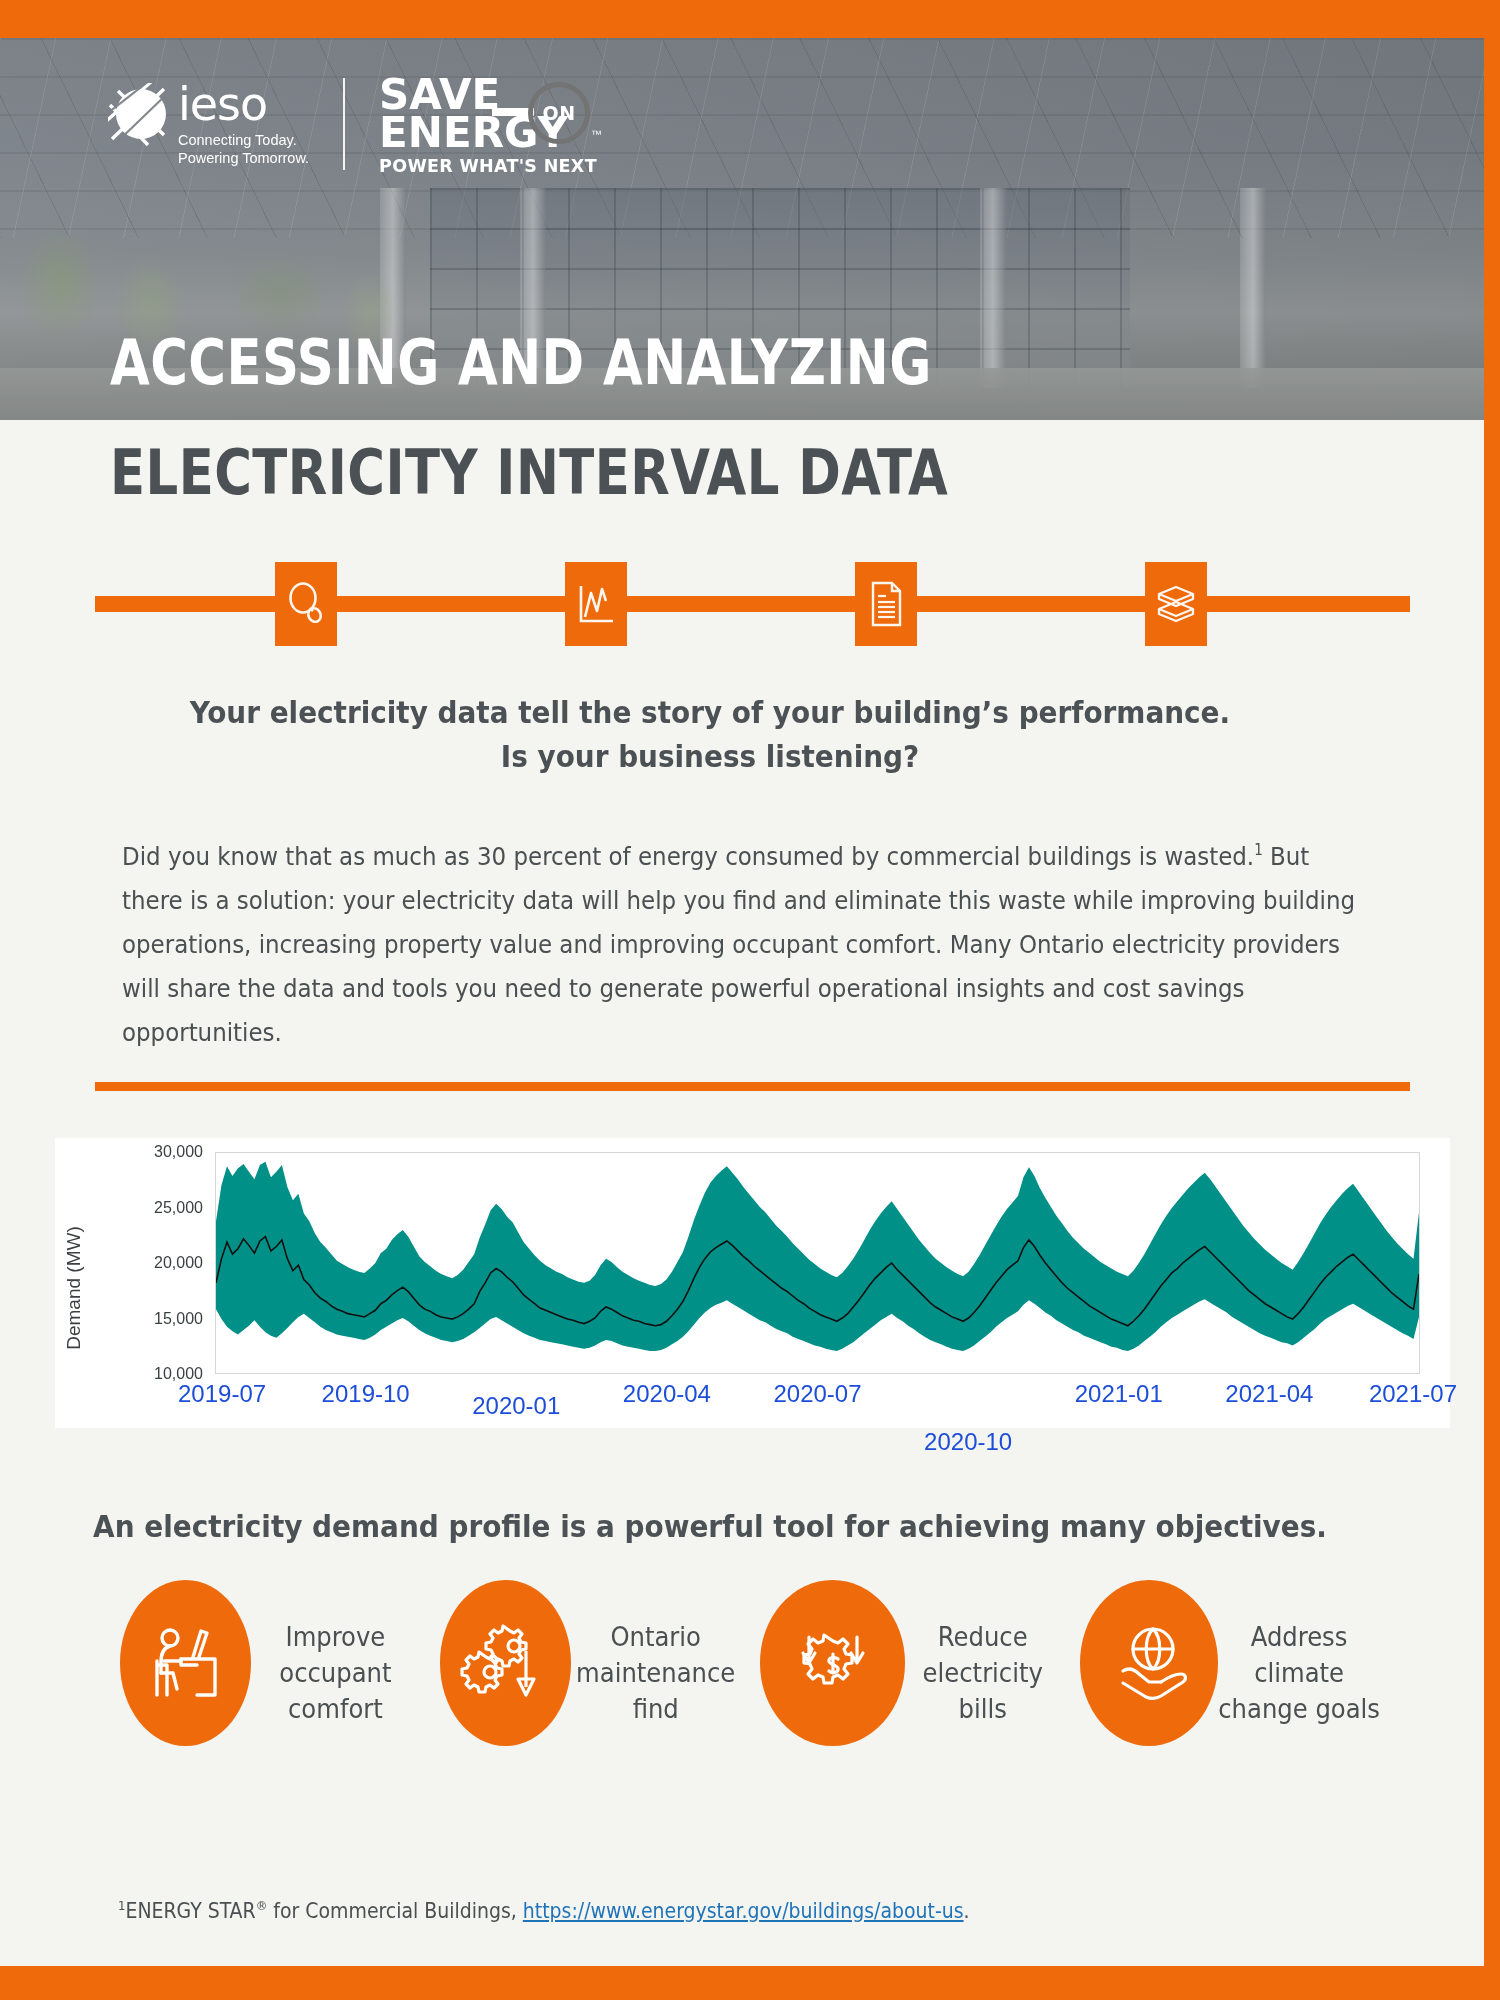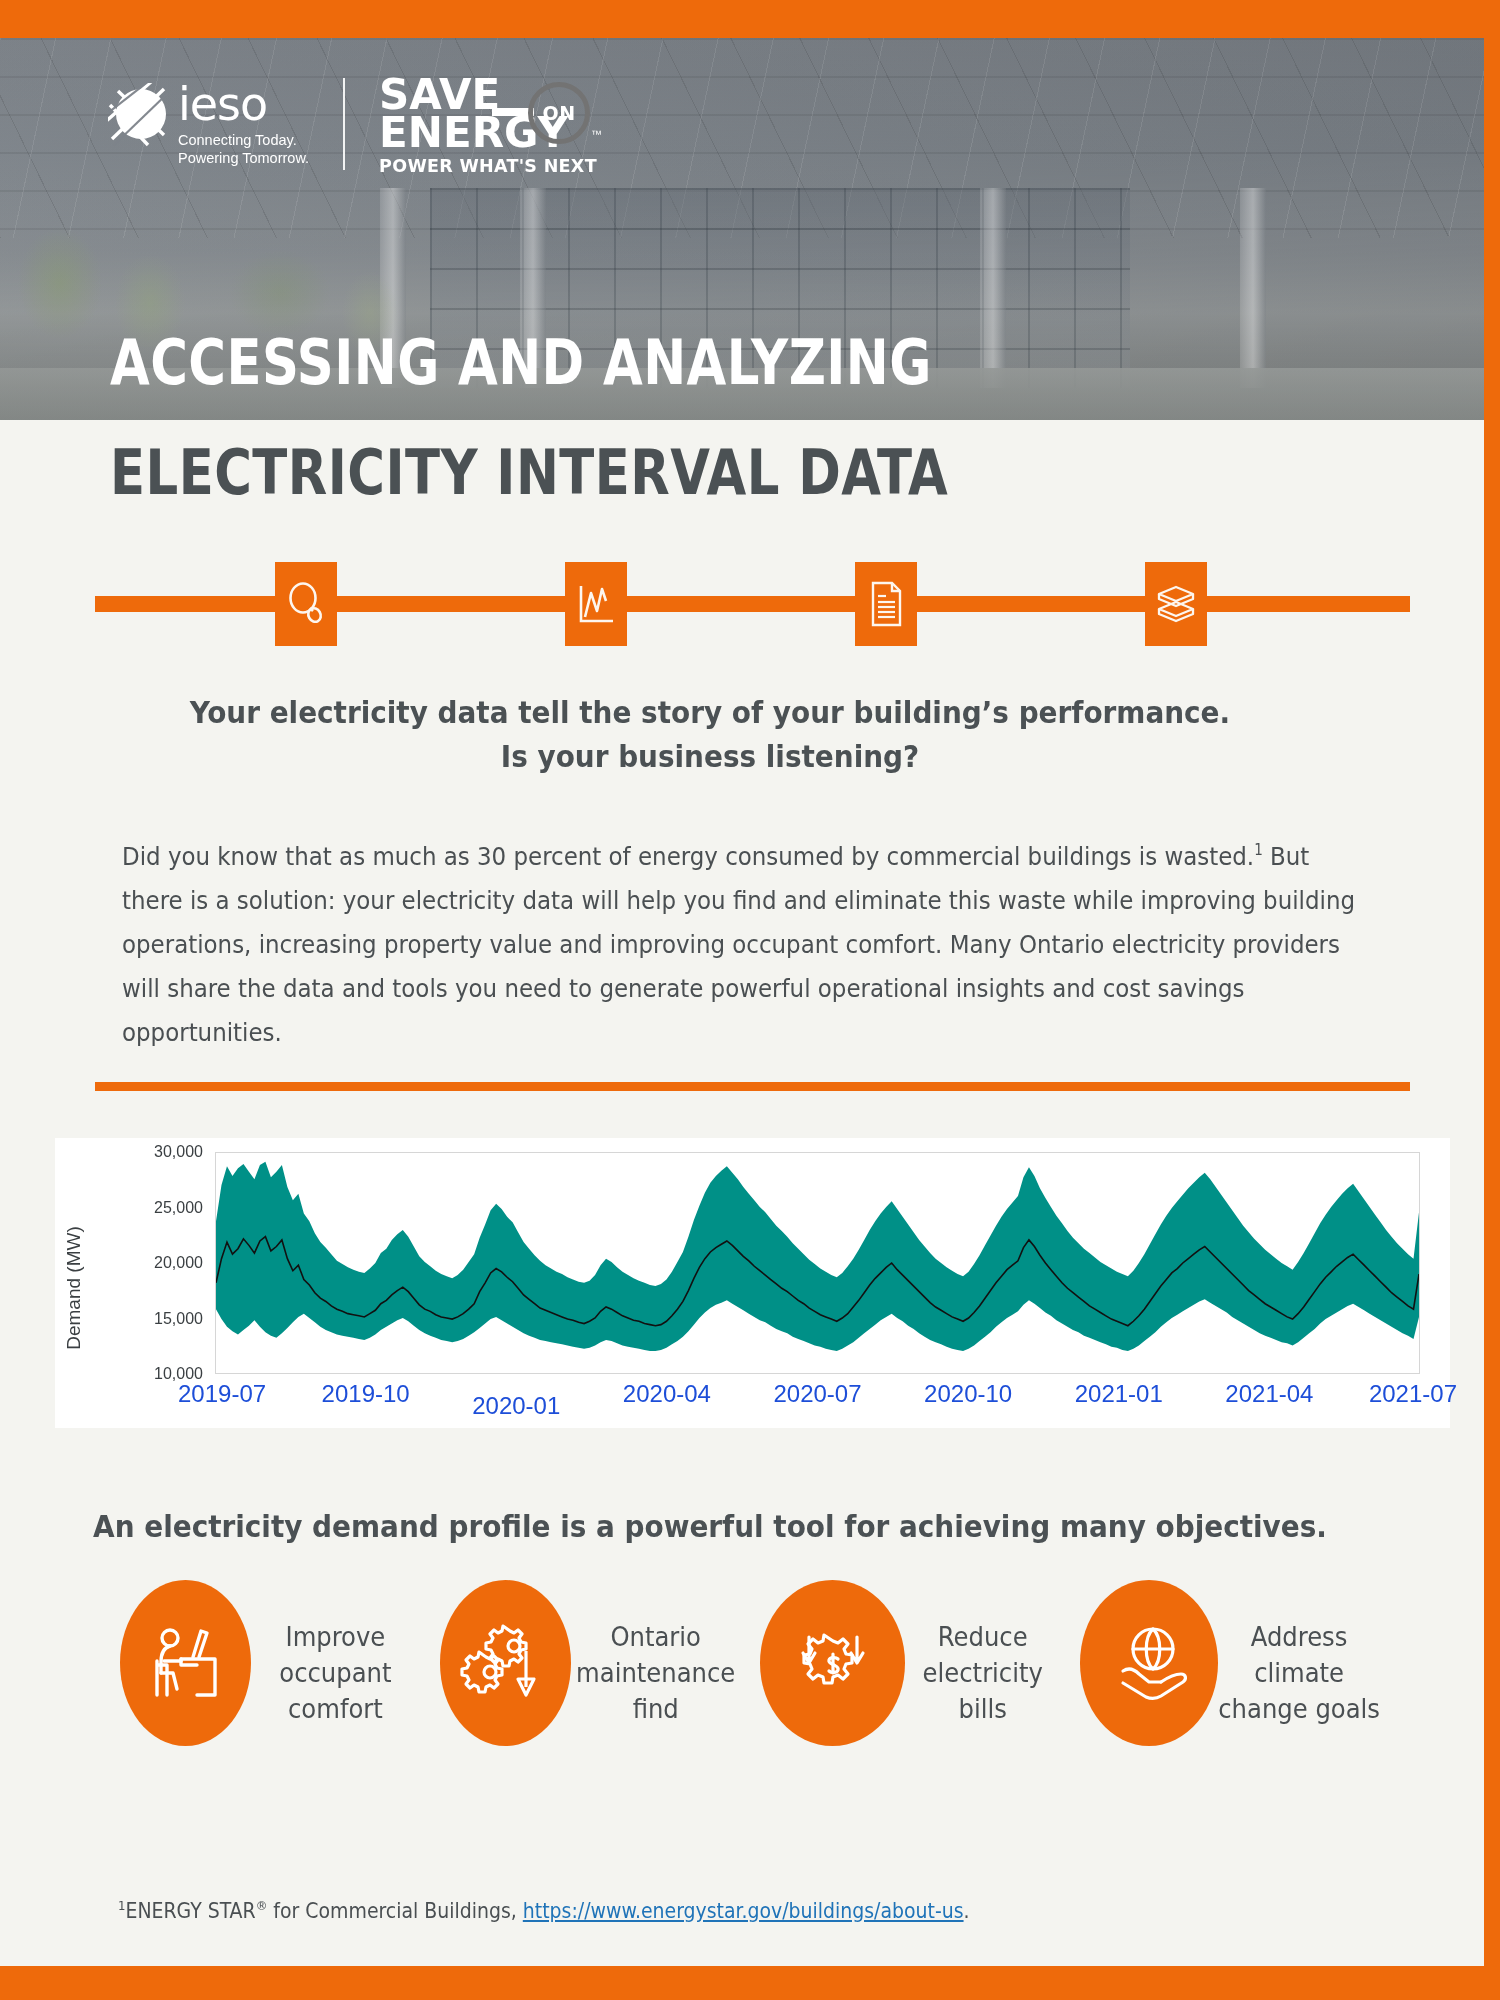--- a/index.html
+++ b/index.html
@@ -370,21 +370,21 @@
       <path id="band-path" fill="#009087" stroke="none" d="M0.0,68.8 L5.5,32.2 L11.0,13.3 L16.5,23.3 L22.0,15.5 L27.5,11.1 L33.0,18.9 L38.5,26.6 L44.0,12.2 L49.5,8.9 L55.0,24.4 L60.5,18.9 L66.0,12.2 L71.5,34.4 L77.0,47.7 L82.5,41.1 L88.0,61.1 L93.5,68.8 L99.0,81.0 L104.5,89.9 L110.0,95.5 L115.5,102.1 L121.1,108.8 L126.6,112.1 L132.1,115.4 L137.6,117.7 L143.1,119.9 L148.6,121.0 L154.1,116.6 L159.6,111.0 L165.1,101.0 L170.6,96.6 L176.1,87.7 L181.6,82.1 L187.1,77.7 L192.6,84.4 L198.1,94.4 L203.6,104.3 L209.1,109.9 L214.6,114.3 L220.1,118.8 L225.6,122.1 L231.1,124.3 L236.6,126.5 L242.1,123.2 L247.6,117.7 L253.1,109.9 L258.6,102.1 L264.1,85.5 L269.6,72.1 L275.1,57.7 L280.6,51.1 L286.1,56.6 L291.6,64.4 L297.1,69.9 L302.6,79.9 L308.1,89.9 L313.6,96.6 L319.1,103.2 L324.6,108.8 L330.1,113.2 L335.6,116.6 L341.1,119.9 L346.6,122.1 L352.1,125.4 L357.6,127.7 L363.2,129.9 L368.7,131.0 L374.2,128.8 L379.7,123.2 L385.2,113.2 L390.7,106.6 L396.2,109.9 L401.7,115.4 L407.2,119.9 L412.7,123.2 L418.2,126.5 L423.7,128.8 L429.2,131.0 L434.7,133.2 L440.2,134.3 L445.7,132.1 L451.2,127.7 L456.7,119.9 L462.2,109.9 L467.7,99.9 L473.2,84.4 L478.7,67.7 L484.2,53.3 L489.7,40.0 L495.2,30.0 L500.7,23.3 L506.2,17.8 L511.7,13.3 L517.2,20.0 L522.7,26.6 L528.2,34.4 L533.7,41.1 L539.2,47.7 L544.7,54.4 L550.2,59.9 L555.7,66.6 L561.2,73.3 L566.7,78.8 L572.2,84.4 L577.7,91.0 L583.2,96.6 L588.7,102.1 L594.2,107.7 L599.7,112.1 L605.3,116.6 L610.8,119.9 L616.3,123.2 L621.8,125.4 L627.3,121.0 L632.8,114.3 L638.3,106.6 L643.8,97.7 L649.3,87.7 L654.8,77.7 L660.3,68.8 L665.8,61.1 L671.3,54.4 L676.8,48.8 L682.3,56.6 L687.8,64.4 L693.3,72.1 L698.8,79.9 L704.3,87.7 L709.8,94.4 L715.3,101.0 L720.8,106.6 L726.3,111.0 L731.8,115.4 L737.3,118.8 L742.8,122.1 L748.3,124.3 L753.8,119.9 L759.3,112.1 L764.8,103.2 L770.3,93.2 L775.8,83.3 L781.3,73.3 L786.8,64.4 L792.3,56.6 L797.8,49.9 L803.3,43.3 L808.8,24.4 L814.3,14.4 L819.8,23.3 L825.3,35.5 L830.8,45.5 L836.3,54.4 L841.8,63.3 L847.4,71.0 L852.9,78.8 L858.4,85.5 L863.9,91.0 L869.4,96.6 L874.9,101.0 L880.4,105.4 L885.9,109.9 L891.4,113.2 L896.9,116.6 L902.4,119.9 L907.9,122.1 L913.4,124.3 L918.9,118.8 L924.4,111.0 L929.9,102.1 L935.4,92.1 L940.9,82.1 L946.4,72.1 L951.9,63.3 L957.4,55.5 L962.9,48.8 L968.4,42.2 L973.9,35.5 L979.4,30.0 L984.9,24.4 L990.4,20.0 L995.9,26.6 L1001.4,34.4 L1006.9,42.2 L1012.4,49.9 L1017.9,57.7 L1023.4,65.5 L1028.9,73.3 L1034.4,79.9 L1039.9,86.6 L1045.4,92.1 L1050.9,97.7 L1056.4,102.1 L1061.9,106.6 L1067.4,111.0 L1072.9,114.3 L1078.4,117.7 L1083.9,109.9 L1089.5,101.0 L1095.0,91.0 L1100.5,81.0 L1106.0,71.0 L1111.5,62.2 L1117.0,54.4 L1122.5,47.7 L1128.0,41.1 L1133.5,35.5 L1139.0,31.1 L1144.5,38.9 L1150.0,46.6 L1155.5,54.4 L1161.0,62.2 L1166.5,69.9 L1172.0,77.7 L1177.5,84.4 L1183.0,91.0 L1188.5,96.6 L1194.0,102.1 L1199.5,106.6 L1205.0,59.9 L1205.0,165.4 L1199.5,187.6 L1194.0,184.3 L1188.5,182.0 L1183.0,178.7 L1177.5,175.4 L1172.0,172.1 L1166.5,168.7 L1161.0,165.4 L1155.5,162.1 L1150.0,158.7 L1144.5,155.4 L1139.0,152.1 L1133.5,154.3 L1128.0,157.6 L1122.5,160.9 L1117.0,164.3 L1111.5,167.6 L1106.0,172.1 L1100.5,177.6 L1095.0,182.0 L1089.5,186.5 L1083.9,190.9 L1078.4,194.3 L1072.9,192.0 L1067.4,190.9 L1061.9,188.7 L1056.4,186.5 L1050.9,184.3 L1045.4,182.0 L1039.9,178.7 L1034.4,175.4 L1028.9,172.1 L1023.4,168.7 L1017.9,165.4 L1012.4,160.9 L1006.9,157.6 L1001.4,154.3 L995.9,151.0 L990.4,147.6 L984.9,149.8 L979.4,153.2 L973.9,156.5 L968.4,159.8 L962.9,163.2 L957.4,166.5 L951.9,170.9 L946.4,175.4 L940.9,180.9 L935.4,185.4 L929.9,189.8 L924.4,194.3 L918.9,197.6 L913.4,199.8 L907.9,198.7 L902.4,196.5 L896.9,195.4 L891.4,193.1 L885.9,190.9 L880.4,188.7 L874.9,186.5 L869.4,184.3 L863.9,180.9 L858.4,178.7 L852.9,175.4 L847.4,172.1 L841.8,168.7 L836.3,164.3 L830.8,160.9 L825.3,156.5 L819.8,152.1 L814.3,148.7 L808.8,153.2 L803.3,159.8 L797.8,163.2 L792.3,166.5 L786.8,170.9 L781.3,175.4 L775.8,180.9 L770.3,185.4 L764.8,189.8 L759.3,194.3 L753.8,197.6 L748.3,199.8 L742.8,198.7 L737.3,197.6 L731.8,195.4 L726.3,193.1 L720.8,190.9 L715.3,188.7 L709.8,185.4 L704.3,182.0 L698.8,177.6 L693.3,174.3 L687.8,169.8 L682.3,166.5 L676.8,162.1 L671.3,165.4 L665.8,168.7 L660.3,173.2 L654.8,177.6 L649.3,182.0 L643.8,186.5 L638.3,190.9 L632.8,194.3 L627.3,197.6 L621.8,199.8 L616.3,198.7 L610.8,197.6 L605.3,195.4 L599.7,194.3 L594.2,192.0 L588.7,189.8 L583.2,187.6 L577.7,185.4 L572.2,182.0 L566.7,179.8 L561.2,177.6 L555.7,174.3 L550.2,170.9 L544.7,168.7 L539.2,165.4 L533.7,162.1 L528.2,158.7 L522.7,155.4 L517.2,152.1 L511.7,148.7 L506.2,151.0 L500.7,153.2 L495.2,156.5 L489.7,160.9 L484.2,166.5 L478.7,173.2 L473.2,179.8 L467.7,185.4 L462.2,189.8 L456.7,193.1 L451.2,196.5 L445.7,198.7 L440.2,199.8 L434.7,199.8 L429.2,198.7 L423.7,197.6 L418.2,196.5 L412.7,195.4 L407.2,194.3 L401.7,192.0 L396.2,189.8 L390.7,188.7 L385.2,190.9 L379.7,194.3 L374.2,196.5 L368.7,197.6 L363.2,196.5 L357.6,195.4 L352.1,194.3 L346.6,193.1 L341.1,192.0 L335.6,190.9 L330.1,189.8 L324.6,188.7 L319.1,186.5 L313.6,184.3 L308.1,182.0 L302.6,178.7 L297.1,175.4 L291.6,172.1 L286.1,168.7 L280.6,165.4 L275.1,167.6 L269.6,172.1 L264.1,176.5 L258.6,180.9 L253.1,184.3 L247.6,187.6 L242.1,189.8 L236.6,190.9 L231.1,189.8 L225.6,188.7 L220.1,186.5 L214.6,184.3 L209.1,182.0 L203.6,178.7 L198.1,174.3 L192.6,169.8 L187.1,166.5 L181.6,168.7 L176.1,172.1 L170.6,175.4 L165.1,178.7 L159.6,183.2 L154.1,186.5 L148.6,188.7 L143.1,187.6 L137.6,186.5 L132.1,185.4 L126.6,184.3 L121.1,183.2 L115.5,180.9 L110.0,178.7 L104.5,175.4 L99.0,170.9 L93.5,166.5 L88.0,162.1 L82.5,165.4 L77.0,170.9 L71.5,176.5 L66.0,182.0 L60.5,186.5 L55.0,184.3 L49.5,180.9 L44.0,175.4 L38.5,168.7 L33.0,174.3 L27.5,178.7 L22.0,183.2 L16.5,179.8 L11.0,175.4 L5.5,167.6 L0.0,157.6 Z"></path>
       <polyline id="avg-path" fill="none" stroke="#111111" stroke-width="1.6" points="0.0,131.0 5.5,106.6 11.0,89.9 16.5,102.1 22.0,96.6 27.5,86.6 33.0,93.2 38.5,101.0 44.0,88.8 49.5,84.4 55.0,98.8 60.5,94.4 66.0,87.7 71.5,106.6 77.0,118.8 82.5,113.2 88.0,127.7 93.5,133.2 99.0,141.0 104.5,146.5 110.0,149.8 115.5,154.3 121.1,157.6 126.6,159.8 132.1,162.1 137.6,163.2 143.1,164.3 148.6,165.4 154.1,162.1 159.6,158.7 165.1,152.1 170.6,148.7 176.1,143.2 181.6,138.8 187.1,135.4 192.6,139.9 198.1,146.5 203.6,153.2 209.1,157.6 214.6,159.8 220.1,163.2 225.6,165.4 231.1,166.5 236.6,167.6 242.1,165.4 247.6,162.1 253.1,157.6 258.6,152.1 264.1,139.9 269.6,131.0 275.1,121.0 280.6,116.6 286.1,119.9 291.6,125.4 297.1,129.9 302.6,136.5 308.1,143.2 313.6,147.6 319.1,152.1 324.6,156.5 330.1,158.7 335.6,160.9 341.1,163.2 346.6,165.4 352.1,167.6 357.6,168.7 363.2,170.9 368.7,172.1 374.2,169.8 379.7,166.5 385.2,159.8 390.7,155.4 396.2,157.6 401.7,160.9 407.2,164.3 412.7,166.5 418.2,168.7 423.7,169.8 429.2,172.1 434.7,173.2 440.2,174.3 445.7,173.2 451.2,169.8 456.7,164.3 462.2,157.6 467.7,149.8 473.2,138.8 478.7,126.5 484.2,115.4 489.7,106.6 495.2,99.9 500.7,95.5 506.2,92.1 511.7,88.8 517.2,93.2 522.7,98.8 528.2,104.3 533.7,108.8 539.2,114.3 544.7,118.8 550.2,123.2 555.7,127.7 561.2,132.1 566.7,136.5 572.2,139.9 577.7,144.3 583.2,148.7 588.7,152.1 594.2,156.5 599.7,159.8 605.3,163.2 610.8,165.4 616.3,167.6 621.8,169.8 627.3,166.5 632.8,162.1 638.3,155.4 643.8,148.7 649.3,141.0 654.8,133.2 660.3,126.5 665.8,121.0 671.3,115.4 676.8,111.0 682.3,117.7 687.8,123.2 693.3,128.8 698.8,134.3 704.3,139.9 709.8,145.4 715.3,151.0 720.8,155.4 726.3,158.7 731.8,162.1 737.3,165.4 742.8,167.6 748.3,169.8 753.8,166.5 759.3,160.9 764.8,154.3 770.3,146.5 775.8,138.8 781.3,131.0 786.8,124.3 792.3,117.7 797.8,113.2 803.3,108.8 808.8,95.5 814.3,87.7 819.8,94.4 825.3,103.2 830.8,111.0 836.3,117.7 841.8,124.3 847.4,131.0 852.9,136.5 858.4,141.0 863.9,145.4 869.4,149.8 874.9,154.3 880.4,157.6 885.9,160.9 891.4,164.3 896.9,167.6 902.4,169.8 907.9,172.1 913.4,174.3 918.9,169.8 924.4,164.3 929.9,157.6 935.4,149.8 940.9,142.1 946.4,134.3 951.9,127.7 957.4,121.0 962.9,116.6 968.4,111.0 973.9,106.6 979.4,102.1 984.9,97.7 990.4,94.4 995.9,99.9 1001.4,105.4 1006.9,111.0 1012.4,116.6 1017.9,122.1 1023.4,127.7 1028.9,133.2 1034.4,138.8 1039.9,143.2 1045.4,147.6 1050.9,152.1 1056.4,155.4 1061.9,158.7 1067.4,162.1 1072.9,165.4 1078.4,167.6 1083.9,162.1 1089.5,155.4 1095.0,147.6 1100.5,139.9 1106.0,132.1 1111.5,125.4 1117.0,119.9 1122.5,114.3 1128.0,109.9 1133.5,105.4 1139.0,102.1 1144.5,107.7 1150.0,113.2 1155.5,118.8 1161.0,124.3 1166.5,129.9 1172.0,135.4 1177.5,141.0 1183.0,145.4 1188.5,149.8 1194.0,154.3 1199.5,157.6 1205.0,122.1"></polyline>
     </svg>
   </div>
   <div class="chart-xticks" id="xticks">
       <div class="chart-xtick" style="left: 0px; transform: translateX(-42%);">2019-07</div>
       <div class="chart-xtick" style="left: 150.625px;">2019-10</div>
       <div class="chart-xtick" style="left: 301.25px; margin-top: 12px;">2020-01</div>
       <div class="chart-xtick" style="left: 451.875px;">2020-04</div>
       <div class="chart-xtick" style="left: 602.5px;">2020-07</div>
-      <div class="chart-xtick" style="left: 753.125px;">2020-10</div>
+      <div class="chart-xtick" style="left: 753.125px; margin-top: 48px;">2020-10</div>
       <div class="chart-xtick" style="left: 903.75px;">2021-01</div>
       <div class="chart-xtick" style="left: 1054.38px;">2021-04</div>
       <div class="chart-xtick" style="left: 1205px; transform: translateX(-58%);">2021-07</div>
     </div>
 </div>
 
 <div class="obj-headline">An electricity demand profile is a powerful tool for achieving many objectives.</div>
 
 <div class="obj-row">
 

